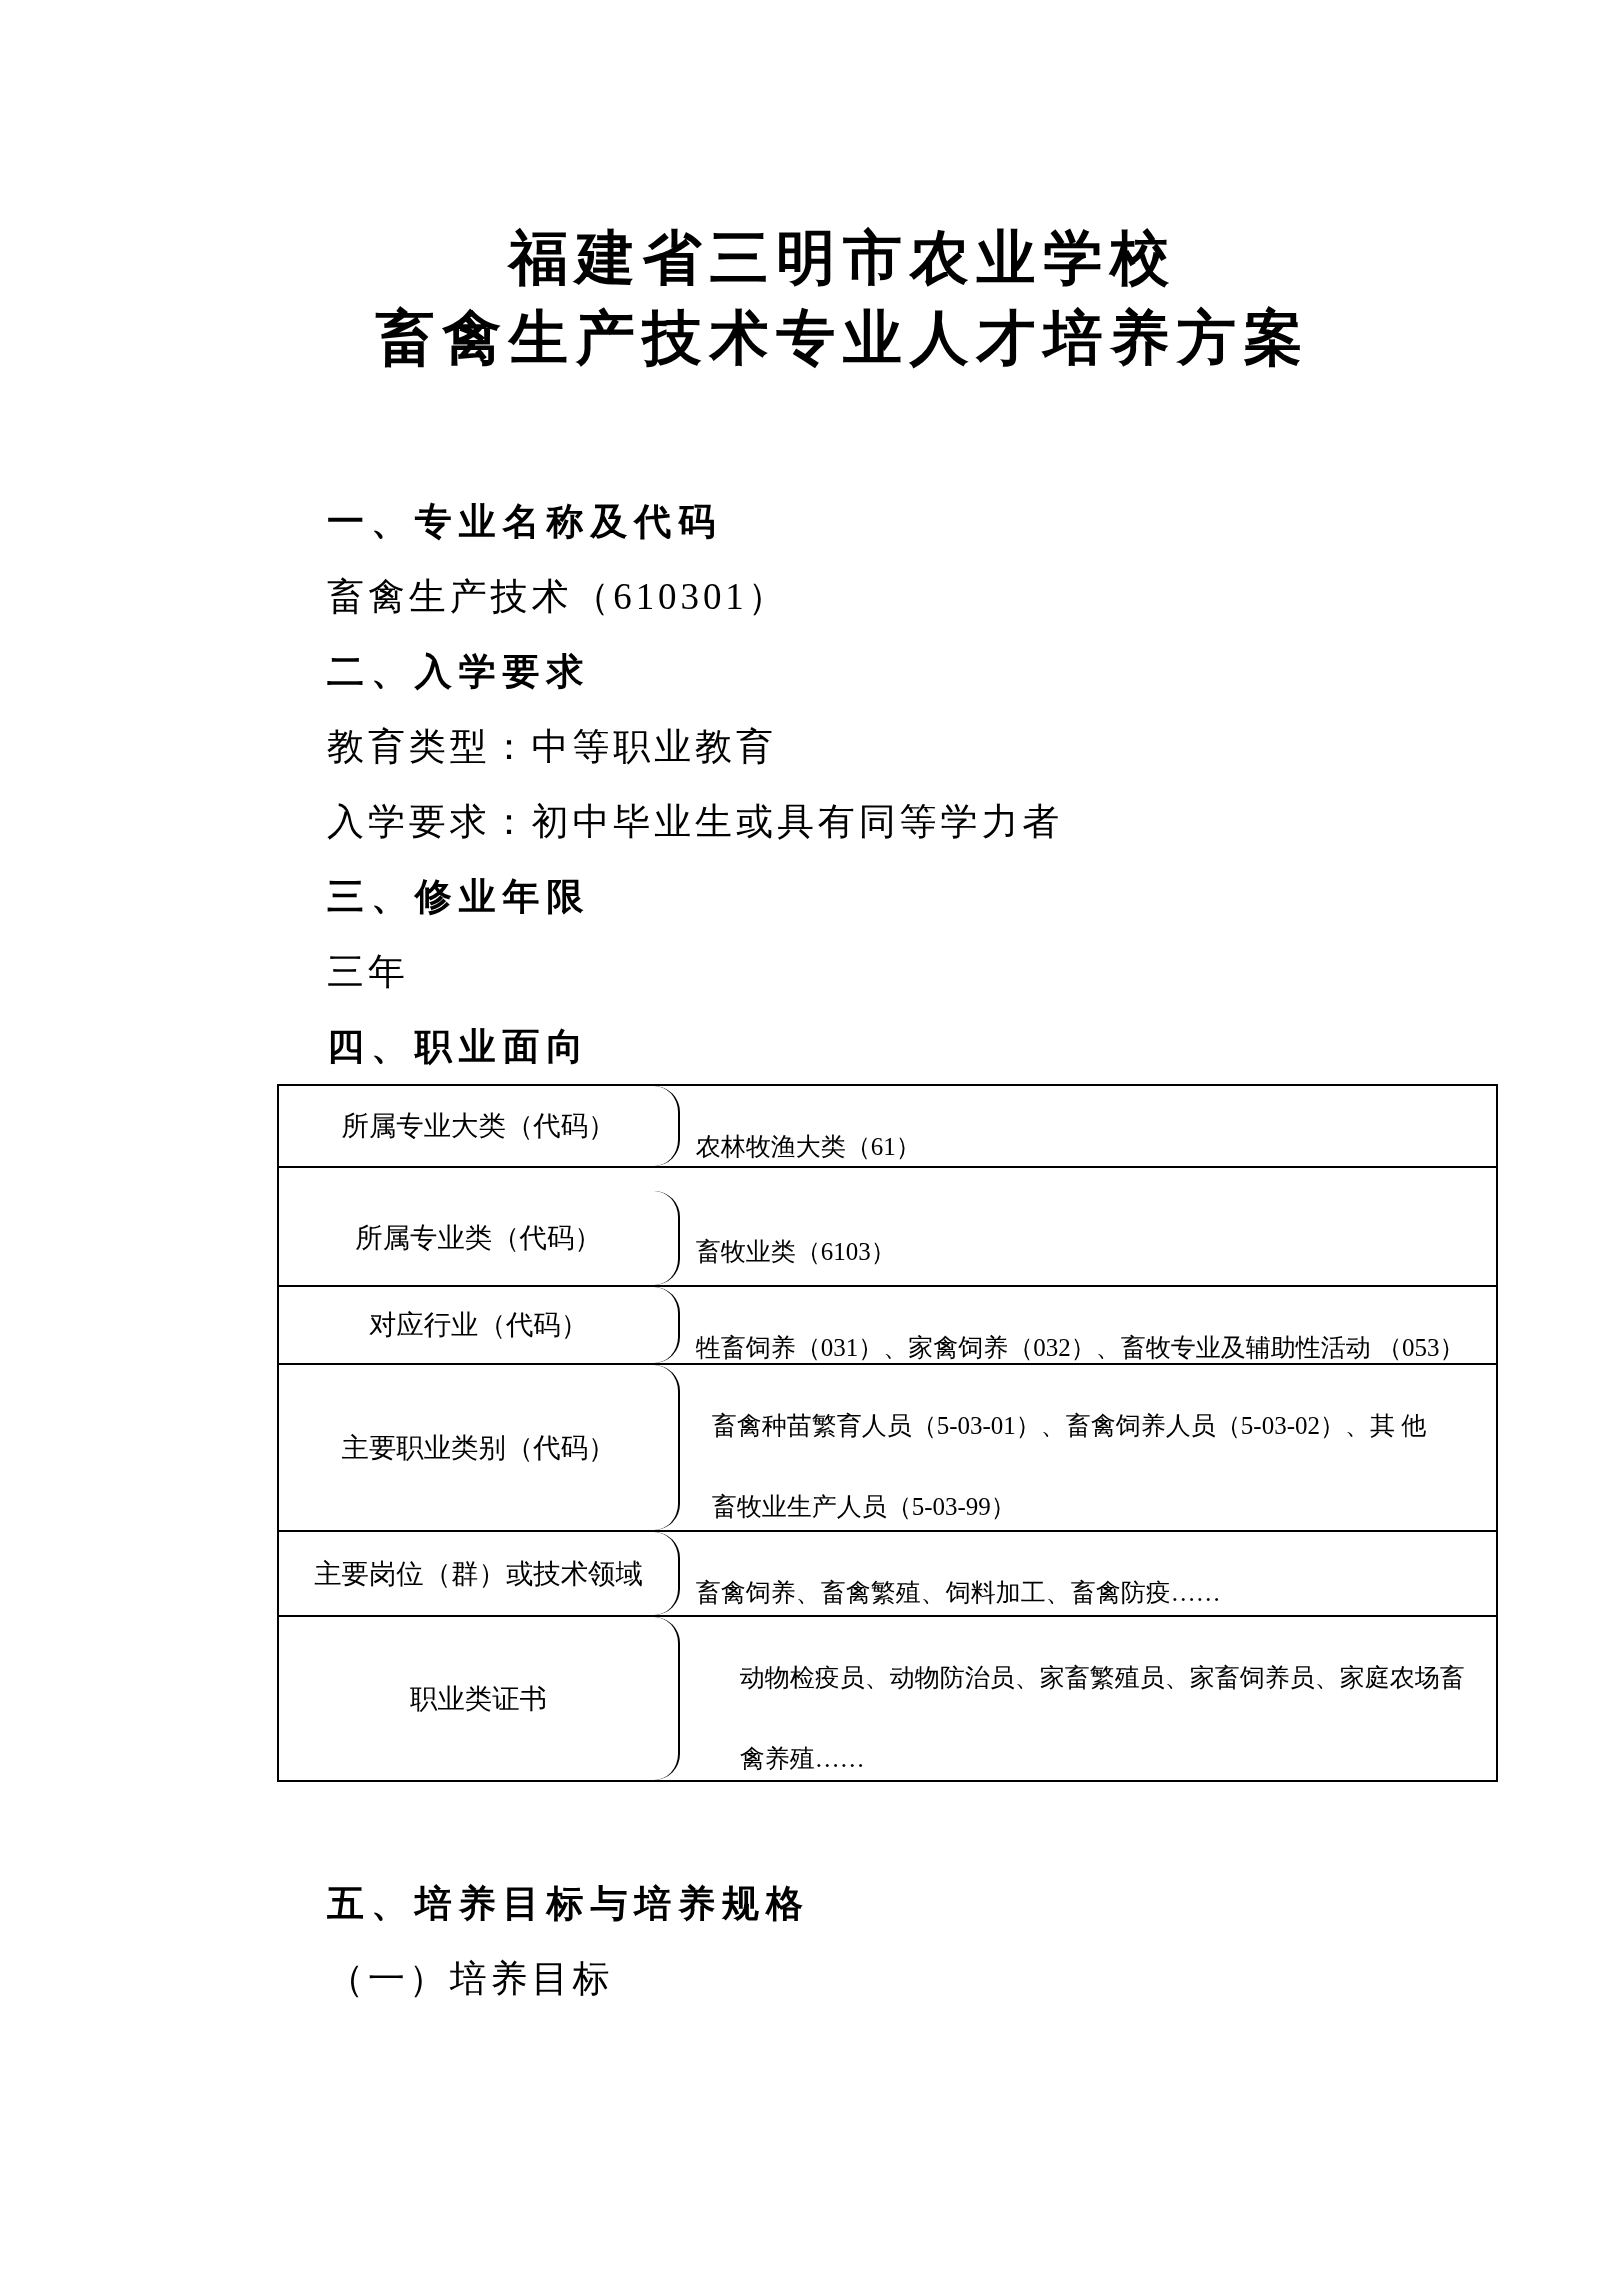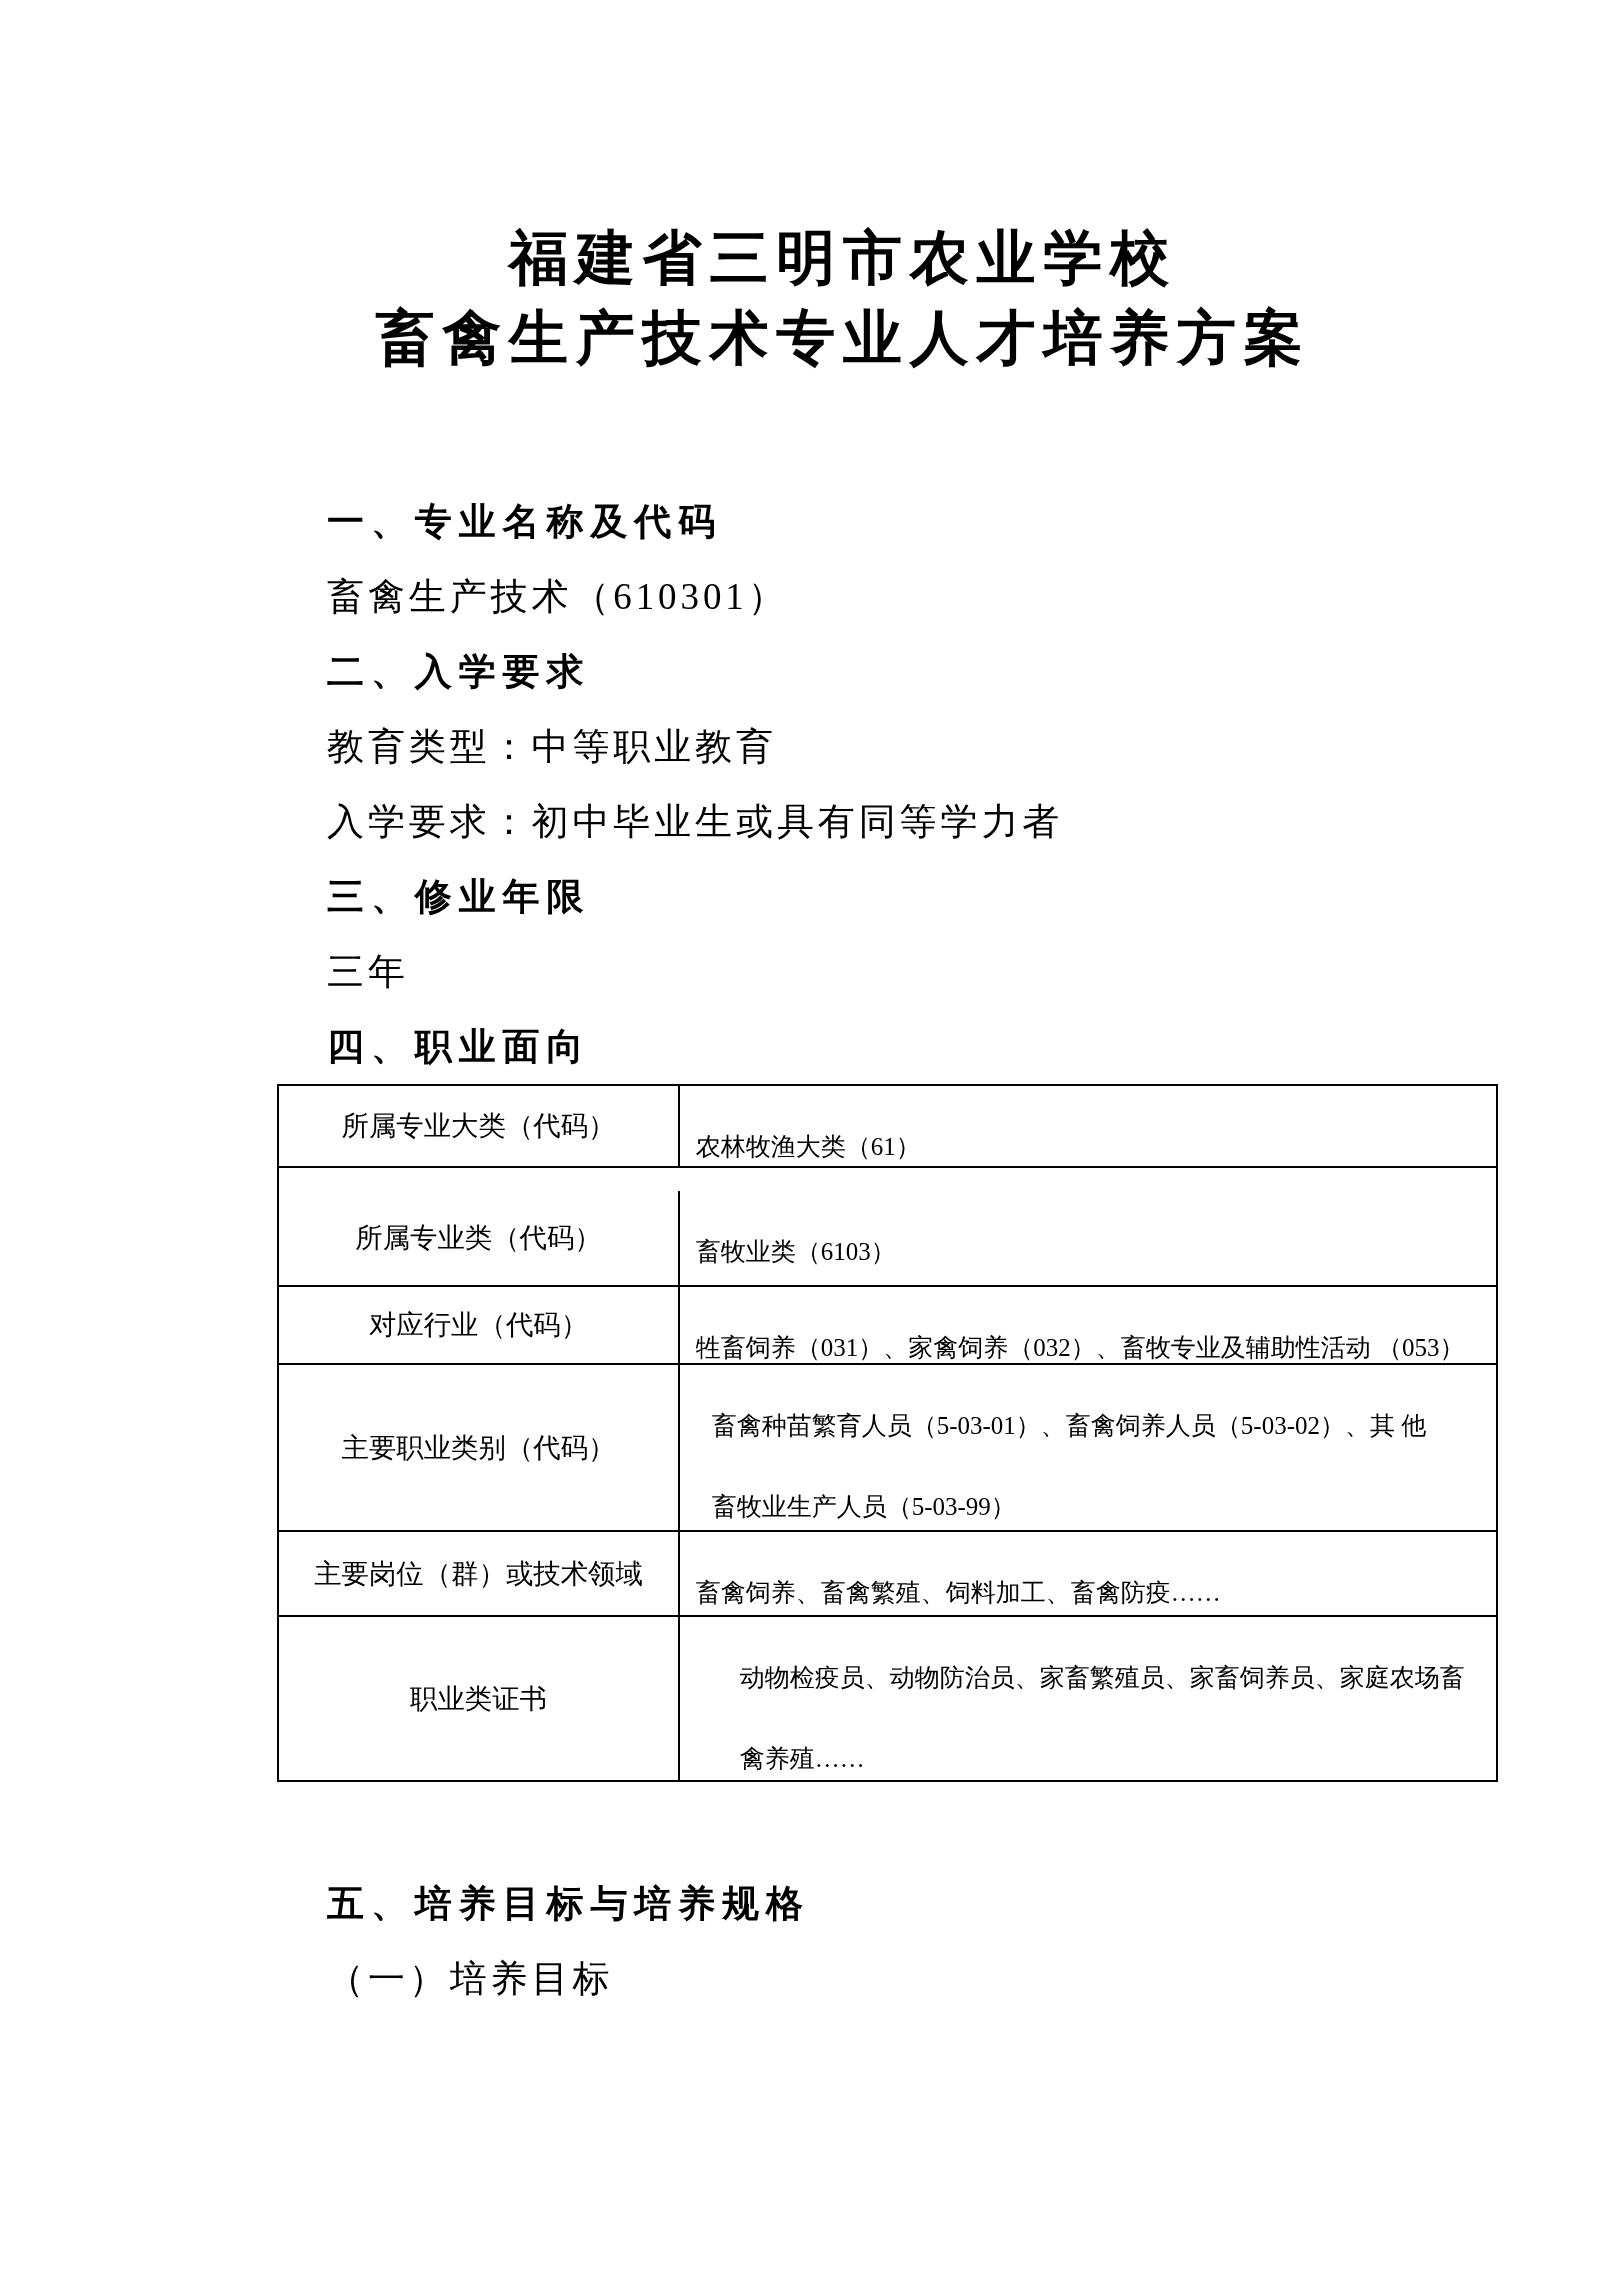--- a/index.html
+++ b/index.html
@@ -52,20 +52,21 @@
   .orow .label{
     width:401px;
     box-sizing:border-box;
     border-right:2px solid #000;
     display:flex;
     align-items:center;
     justify-content:center;
     font-size:27.4px;
     text-align:center;
     white-space:nowrap;
+    border-radius:26px;
   }
   .orow .value{
     flex:1;
     box-sizing:border-box;
     padding:19.6px 9.8px 0 15.7px;
     font-size:25px;
     line-height:81px;
     white-space:pre;
     overflow:visible;
   }

